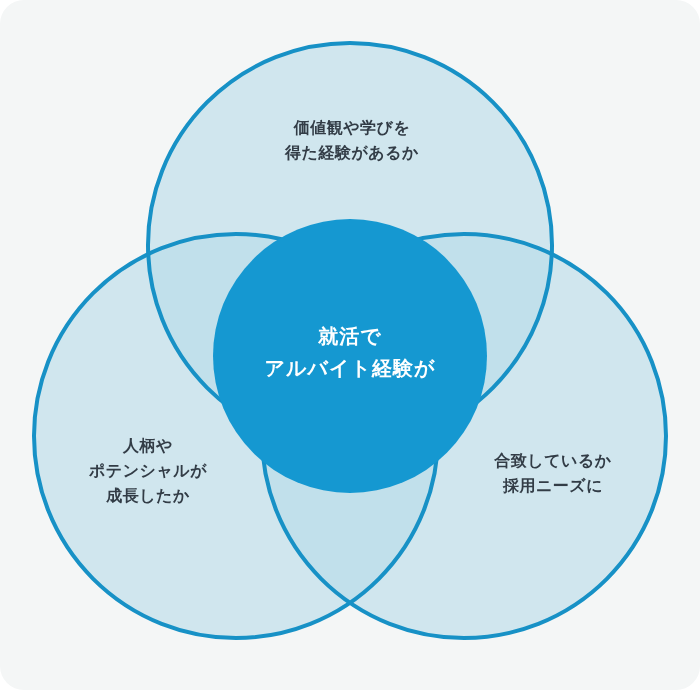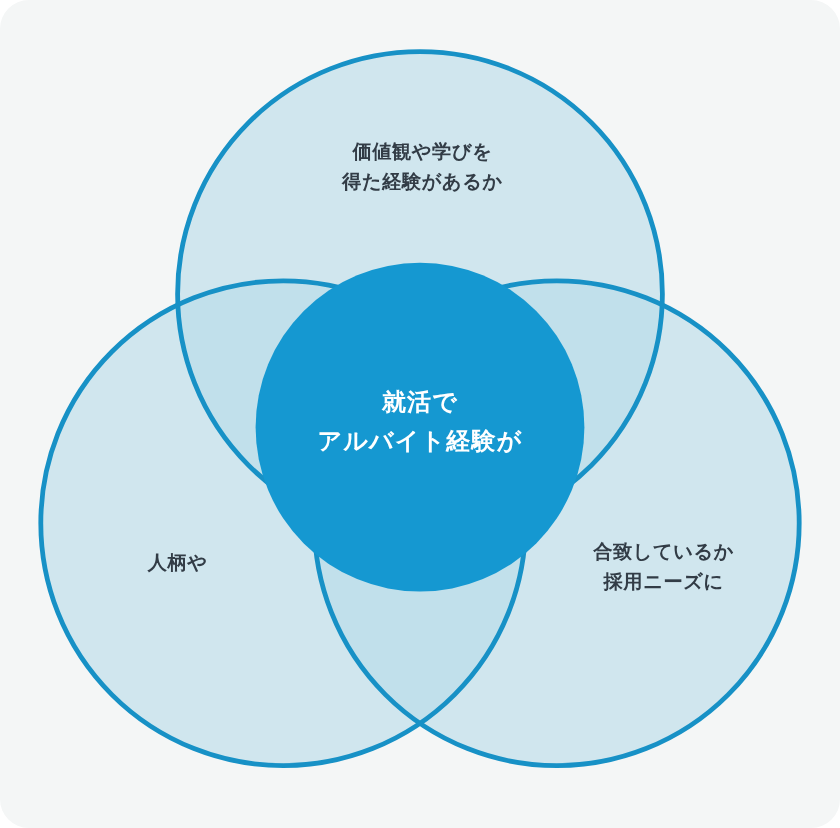--- a/index.html
+++ b/index.html
@@ -81,20 +81,22 @@
     <div>得た経験があるか</div>
   </div>
 
   <div class="vlabel light" style="left:350px; top:352px;">
     <div>就活で</div>
     <div>アルバイト経験が</div>
   </div>
 
   <div class="vlabel dark" style="left:148px; top:470px;">
     <div>人柄や</div>
+    <div>ポテンシャルが</div>
+    <div>成長したか</div>
   </div>
 
   <div class="vlabel dark" style="left:553px; top:473px;">
     <div>合致しているか</div>
     <div>採用ニーズに</div>
   </div>
 
 </div>
 
 </body></html>

